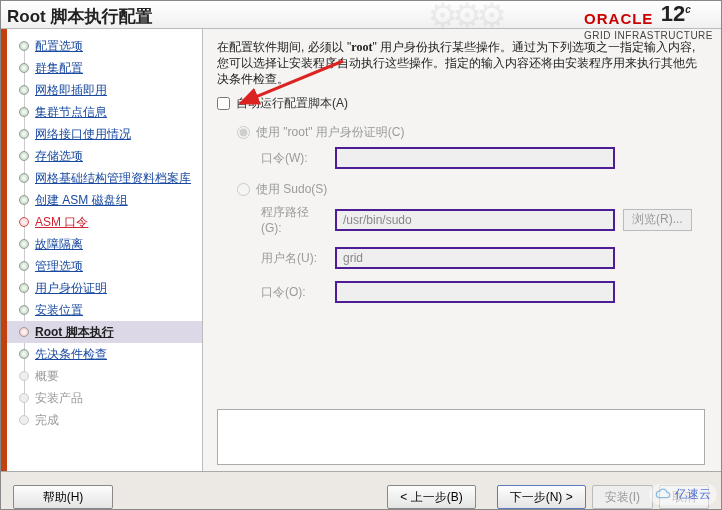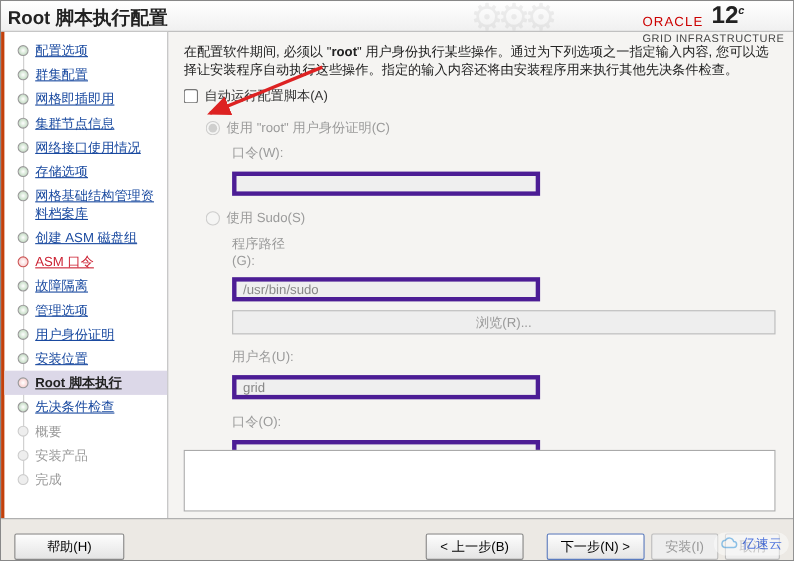--- a/index.html
+++ b/index.html
@@ -3,58 +3,58 @@
 <meta charset="utf-8">
 <style>
   * { box-sizing: border-box; margin: 0; padding: 0; }
   body { font-family: "Microsoft YaHei", Arial, sans-serif; font-size: 12px; background: #fff; color: #333; }
   .window { width: 722px; height: 510px; border: 1px solid #888; position: relative; background: #f5f4f2; overflow: hidden; }
 
   
   .header { height: 28px; position: relative; background: linear-gradient(#fff,#f0f0f0); border-bottom: 1px solid #bbb; }
   .header .title { position: absolute; left: 6px; top: 4px; font-size: 17px; font-weight: bold; color: #222; }
   .header-brand { position: absolute; right: 8px; top: 0; text-align: left; }
-  .brand-oracle { color: #c00; font-weight: normal; font-size: 12px; letter-spacing: 1px; display:inline-block; }
+  .brand-oracle { color: #c00; font-weight: bold; font-size: 15px; letter-spacing: 1px; display:inline-block; }
   .brand-sub { font-size: 10px; color: #444; letter-spacing: 0.5px; display:inline-block; vertical-align: bottom; }
   .brand-12 { font-size: 22px; font-weight: bold; color: #222; display:inline-block; vertical-align: bottom; margin-left:4px; }
   .brand-12 sup { font-size:10px; font-style: italic; }
   .header-gears { position: absolute; right: 220px; top: -6px; opacity: 0.12; font-size: 34px; color:#888; letter-spacing:-6px; }
 
   
   .body-area { position: absolute; top: 28px; left: 0; right: 0; bottom: 38px; display: flex; }
-  .sidebar { width: 152px; border-right: 1px solid #bbb; background: #fff; padding: 6px 0 0 0; position: relative; border-left:3px solid #c2410c;}
+  .sidebar { width: 202px; border-right: 1px solid #bbb; background: #fff; padding: 6px 0 0 0; position: relative; border-left:6px solid #c2410c;}
   .sidebar ul { list-style: none; position: relative; }
   .sidebar ul::before { content:""; position:absolute; left:17px; top:10px; bottom:10px; width:1px; background:#ccc; }
   .sidebar li { position: relative; padding: 3px 6px 3px 28px; line-height: 16px; cursor: pointer; }
   .sidebar li a { color: #1a4aa0; text-decoration: underline; }
   .sidebar li .node { position:absolute; left:12px; top:6px; width:10px; height:10px; border-radius:50%; border:1px solid #999; background:#fff; }
   .sidebar li .node.done { background: radial-gradient(#fff,#b0d0b0); }
   .sidebar li .node.cur { background: radial-gradient(#fff,#f5c0c0); }
   .sidebar li.selected { background: #dcd8e8; font-weight: bold; }
   .sidebar li.selected a { color:#222; }
   .sidebar li.asm a { color:#c23; }
   .sidebar li.asm .node { background: radial-gradient(#fff,#f5c0c0); border-color:#c55; }
   .sidebar li.disabled a { color:#9a9a9a; text-decoration: none; cursor: default; }
   .sidebar li.disabled .node { border-color:#ccc; background:#eee; }
 
   
   .content { flex:1; padding: 10px 16px 6px 14px; position: relative; }
   .desc { font-size: 12px; color: #222; line-height: 16px; margin-bottom: 8px; }
-  .desc b { font-weight: bold; }
+  .desc b { font-weight: bold; font-family: Liberation Serif, serif; }
   .arrow { position:absolute; left:30px; top:30px; width:120px; height:50px; pointer-events:none; }
 
   .checkbox-row { display:flex; align-items:center; margin-bottom:12px; }
   .checkbox-row input { margin-right:6px; }
 
   .panel { margin-left:20px; color:#9b9b9b; }
   .radio-row { display:flex; align-items:center; margin-bottom:6px; }
   .radio-row input { margin-right:6px; }
-  .field-row { display:flex; margin: 4px 0 12px 24px; gap:8px;flex-direction:column; }
+  .field-row { display:flex; align-items:center; margin: 4px 0 12px 24px; gap:8px; }
   .field-row label { width:66px; text-align:left; }
-  .field-row input[type=text], .field-row input[type=password] { width:280px; height:22px; border:4px solid #4c1d95; background:#efefef; color:#888; padding:2px 6px; font-size:12px; }
+  .field-row input[type=text], .field-row input[type=password] { width:280px; height:22px; border:2px solid #4c1d95; background:#efefef; color:#888; padding:2px 6px; font-size:12px; }
   .browse-btn { height:22px; padding:0 8px; border:1px solid #bbb; background:#eee; color:#999; font-size:12px; }
 
   .msgbox { position:absolute; left:14px; right:16px; bottom:6px; height:56px; border:1px solid #aaa; background:#fff; }
 
   
   .footer { position:absolute; left:0; right:0; bottom:0; height:38px; border-top:1px solid #aaa; background:#ece9e4; display:flex; align-items:flex-end; padding:0 12px; }
   .footer .spacer { flex:1; }
   .btn { height:24px; padding:0 12px; margin-left:6px; border:1px solid #888; background:linear-gradient(#fdfdfd,#e4e4e4); font-size:12px; cursor:pointer; border-radius:2px; }
   .btn.disabled { color:#999; cursor:default; background:#eee; border-color:#bbb; }
   .btn.primary { border-color:#5a7bbf;margin-left:21px; }

